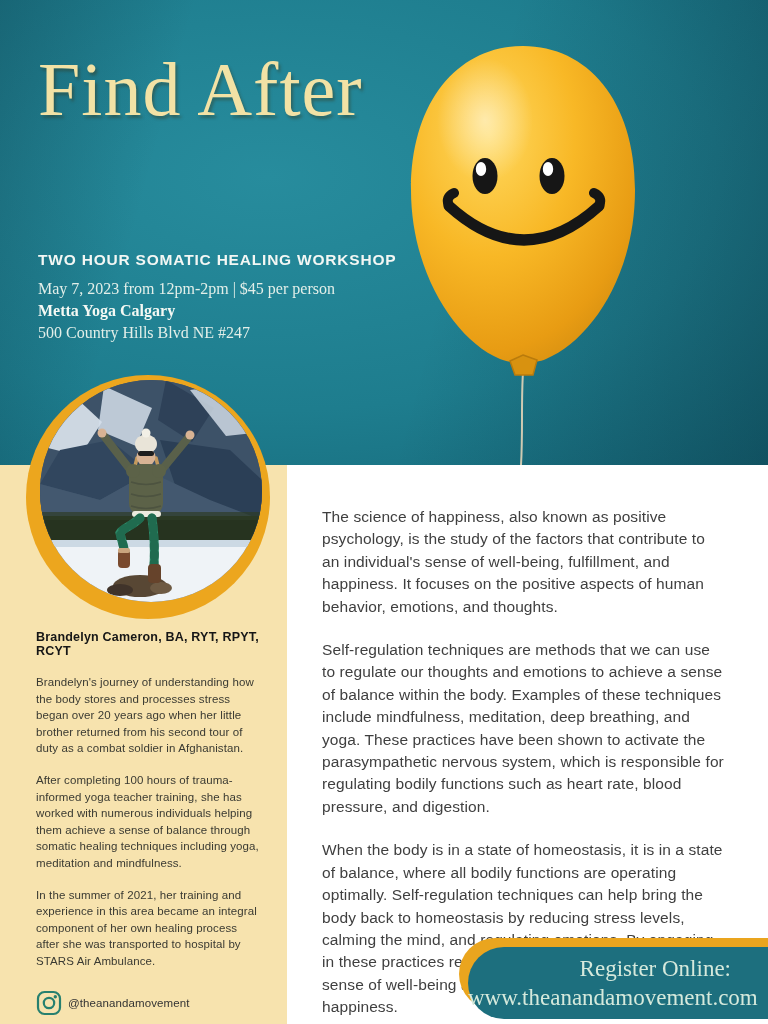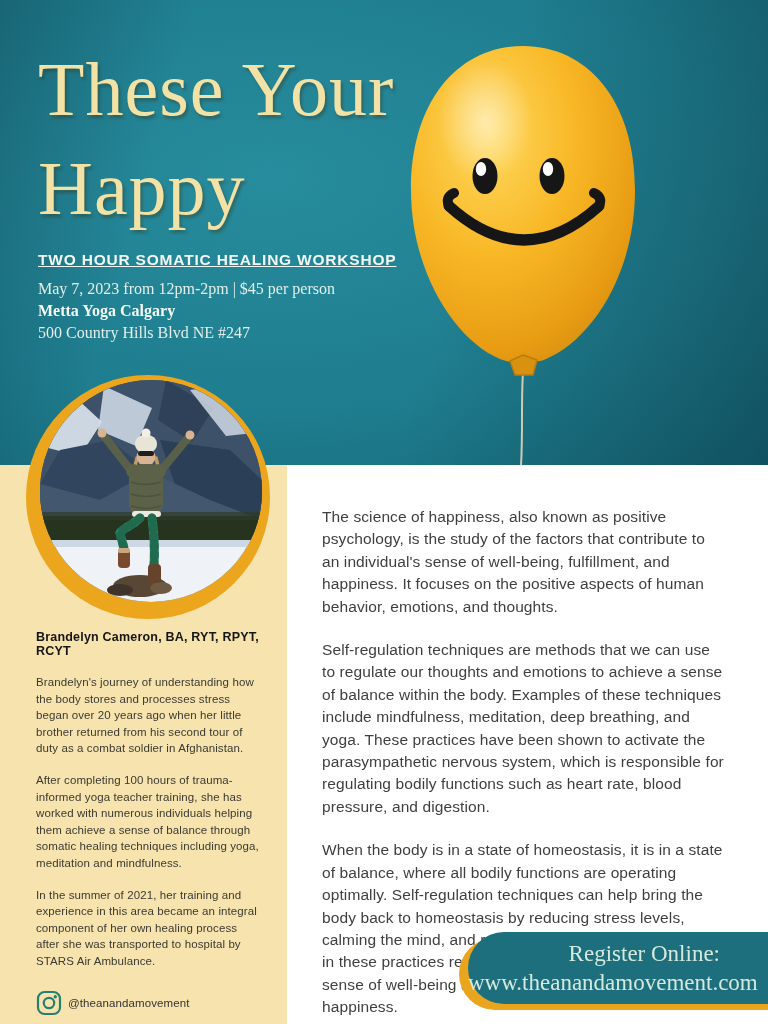--- a/index.html
+++ b/index.html
@@ -8,21 +8,21 @@
 
   
   .hero{position:absolute;left:0;top:0;width:768px;height:465px;
         background:
           linear-gradient(105deg, rgba(8,40,52,.28) 0%, rgba(8,40,52,0) 22%, rgba(8,40,52,0) 58%, rgba(5,28,40,.32) 100%),
           radial-gradient(140% 120% at 35% 38%, #278c9d 0%, #1e7d8e 42%, #166a7b 70%, #115664 100%);}
   .hero-title{position:absolute;left:38px;top:40px;font-family:"Liberation Serif",serif;
         font-size:76px;line-height:99px;color:#f2e2a5;letter-spacing:1px;font-weight:400;
         text-shadow:2px 3px 3px rgba(60,40,0,.35);}
   .details{position:absolute;left:38px;top:251px;}
-  .details-label{font-size:15.5px;font-weight:700;letter-spacing:.8px;color:#f3f7f4;margin:0 0 9px 0;text-decoration:underline;}
+  .details-label{font-size:15.5px;font-weight:700;letter-spacing:.8px;color:#f3f7f4;margin:0 0 9px 0;}
   .details-line{font-family:"Liberation Serif",serif;font-size:16px;line-height:22px;color:#e3efe9;}
   .details-line.bold{font-weight:700;color:#f5f9f4;}
 
   
   .balloon-svg{position:absolute;left:405px;top:42px;}
 
   
   .sidebar{position:absolute;left:0;top:465px;width:287px;height:559px;background:#f7e3ae;box-sizing:border-box;
            padding:165px 28px 0 36px;}
   .bio-heading{font-size:12.5px;font-weight:700;color:#161616;letter-spacing:.2px;margin:0 0 16px 0;}
@@ -37,34 +37,33 @@
   .photo{position:absolute;left:14px;top:5px;width:222px;height:222px;border-radius:50%;overflow:hidden;background:#41586f;}
 
   
   .main{position:absolute;left:287px;top:465px;width:481px;height:559px;background:#ffffff;box-sizing:border-box;
         padding:41px 42px 0 35px;}
   .main p{font-size:15.5px;line-height:22.4px;color:#3f3f3f;margin:0 0 21px 0;letter-spacing:.1px;}
 
   
   .register{position:absolute;left:459px;top:931px;width:309px;height:80px;z-index:6;cursor:pointer;}
   .register .gold{position:absolute;left:0;top:7px;width:309px;height:72px;border-radius:40px 0 0 40px;background:#eaa51e;}
-  .register .pill{position:absolute;left:9px;top:1px;width:300px;height:72px;border-radius:36px 0 0 36px;background:#1d6f7e;
-        box-sizing:border-box;text-align:right;padding:7px 48px 0 0;
+  .register .pill{position:absolute;left:9px;top:16px;width:300px;height:72px;border-radius:36px 0 0 36px;background:#1d6f7e;
+        box-sizing:border-box;text-align:right;padding:7px 37px 0 0;
         font-family:"Liberation Serif",serif;color:#d5e9dc;}
   .register .rl{font-size:23px;line-height:29px;}
 </style>
 </head>
 <body>
 
 <div class="page">
 
   <div class="hero">
     <div class="hero-title">
-      <div>These Your</div>
-      <div>Happy</div>
+      <div>Find After</div>
     </div>
     <div class="details">
       <div class="details-label">TWO HOUR SOMATIC HEALING WORKSHOP</div>
       <div class="details-line">May 7, 2023 from 12pm-2pm | $45 per person</div>
       <div class="details-line bold">Metta Yoga Calgary</div>
       <div class="details-line">500 Country Hills Blvd NE #247</div>
     </div>
 
     <svg class="balloon-svg" width="236" height="423" viewBox="0 0 236 423">
       <defs>

